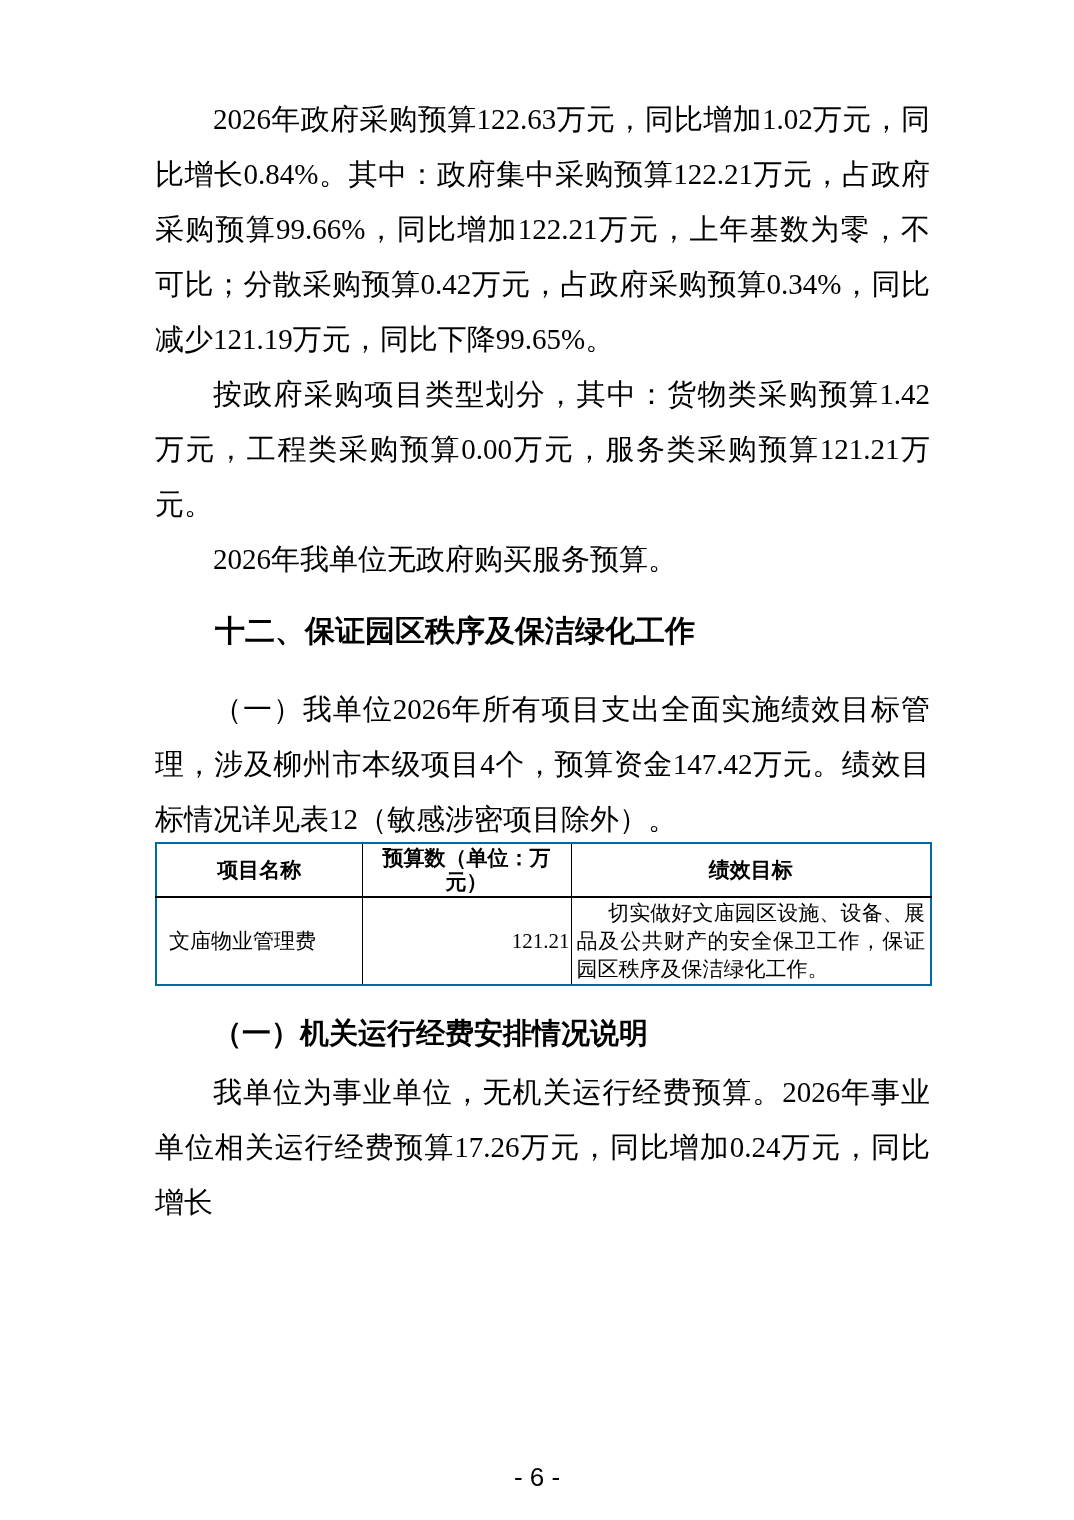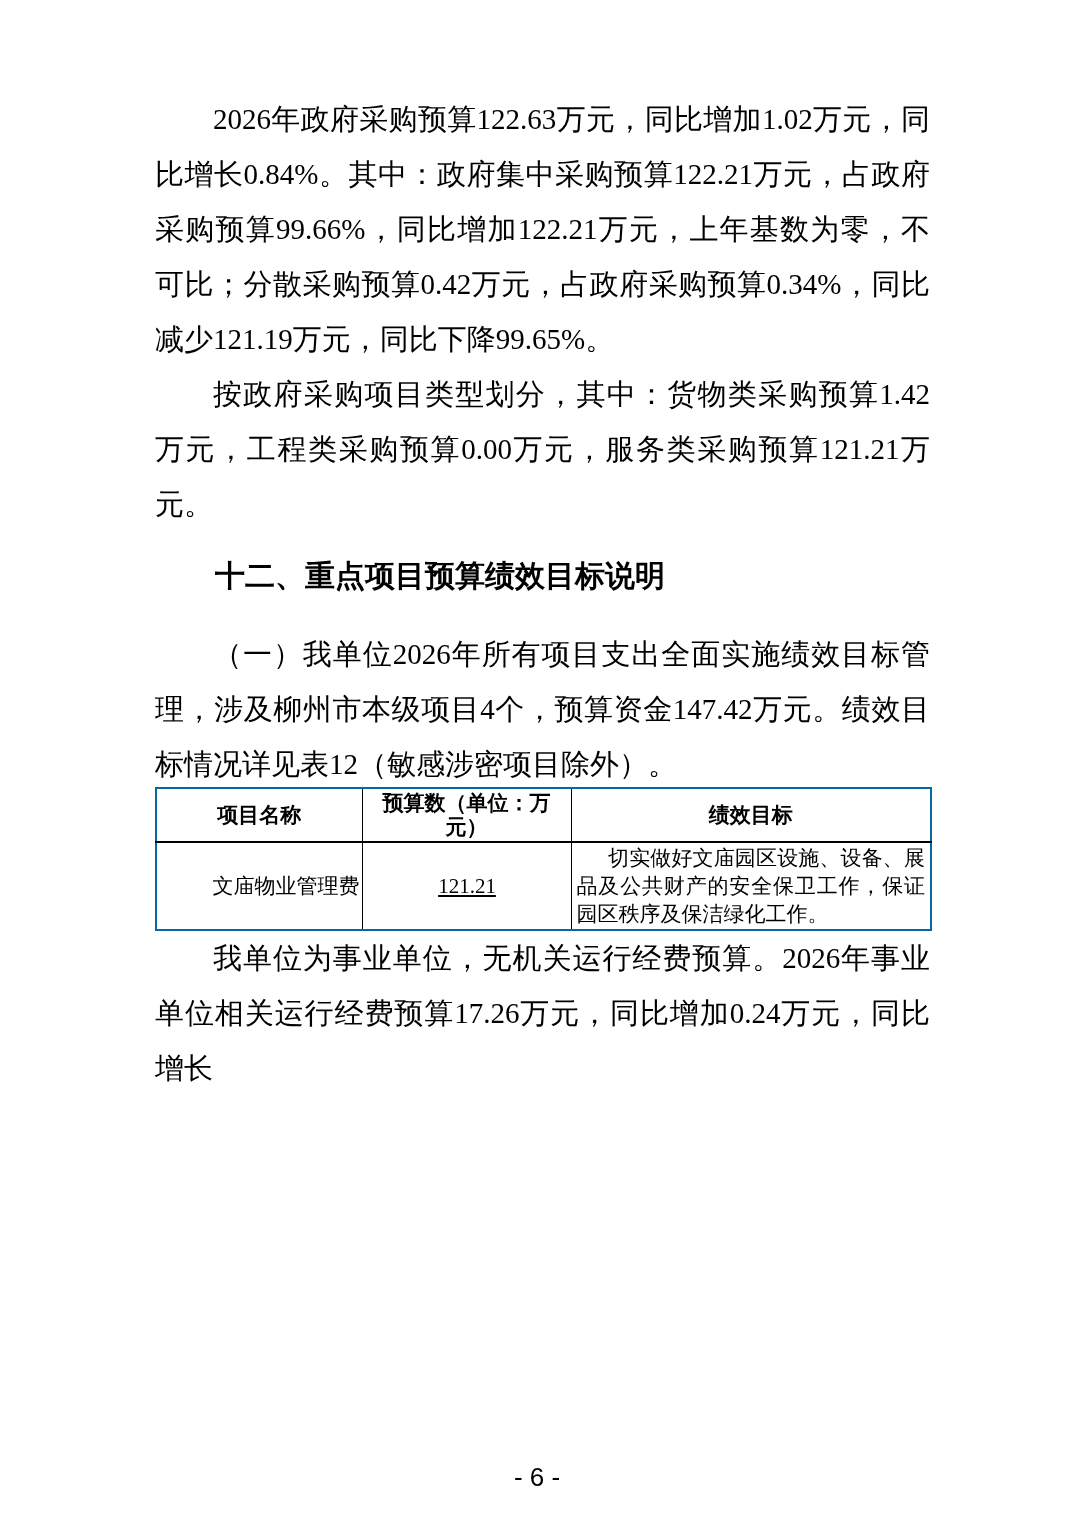--- a/index.html
+++ b/index.html
@@ -72,27 +72,26 @@
   }
   .perf-table td {
     border: 1px solid #000000;
     font-family: "Liberation Serif", "DejaVu Serif", serif;
     font-size: 21px;
     line-height: 28px;
     padding: 1px 2px;
     vertical-align: middle;
   }
   .cell-name {
-    text-align: right;
+    text-align: left;
     padding-left: 12px !important;
   }
   .cell-budget {
-    text-align: center;
+    text-align: right;
     padding-right: 1px !important;
-    text-decoration: underline;
   }
   .cell-target {
     text-align: left;
     text-indent: 1.5em;
     text-align: justify;
     padding-left: 5px !important;
     padding-right: 5px !important;
   }
   .page-footer {
     position: absolute;
@@ -110,22 +109,23 @@
 
 <div class="page">
   <main class="content">
 
     <p class="body-para">2026年政府采购预算122.63万元，同比增加1.02万元，同比增长0.84%。其中：政府集中采购预算122.21万元，占政府采购预算99.66%，同比增加122.21万元，上年基数为零，不可比；分散采购预算0.42万元，占政府采购预算0.34%，同比减少121.19万元，同比下降99.65%。</p>
 
     <p class="body-para">按政府采购项目类型划分，其中：货物类采购预算1.42万元，工程类采购预算0.00万元，服务类采购预算121.21万元。</p>
 
 
 
+    <p class="body-para">2026年我单位无政府购买服务预算。</p>
 
-    <h2 class="section-heading">十二、重点项目预算绩效目标说明</h2>
+    <h2 class="section-heading">十二、保证园区秩序及保洁绿化工作</h2>
 
     <p class="body-para">（一）我单位2026年所有项目支出全面实施绩效目标管理，涉及柳州市本级项目4个，预算资金147.42万元。绩效目标情况详见表12（敏感涉密项目除外）。</p>
 
 
     <table class="perf-table">
       <colgroup>
         <col class="col-name">
         <col class="col-budget">
         <col class="col-target">
       </colgroup>
@@ -139,20 +139,21 @@
       <tbody>
         <tr>
           <td class="cell-name">文庙物业管理费</td>
           <td class="cell-budget">121.21</td>
           <td class="cell-target">切实做好文庙园区设施、设备、展品及公共财产的安全保卫工作，保证园区秩序及保洁绿化工作。</td>
         </tr>
       </tbody>
     </table>
 
 
+    <h3 class="sub-heading">（一）机关运行经费安排情况说明</h3>
 
     <p class="body-para">我单位为事业单位，无机关运行经费预算。2026年事业单位相关运行经费预算17.26万元，同比增加0.24万元，同比增长</p>
 
   </main>
 
   <footer class="page-footer">
     <span>- 6 -</span>
   </footer>
 </div>
 

